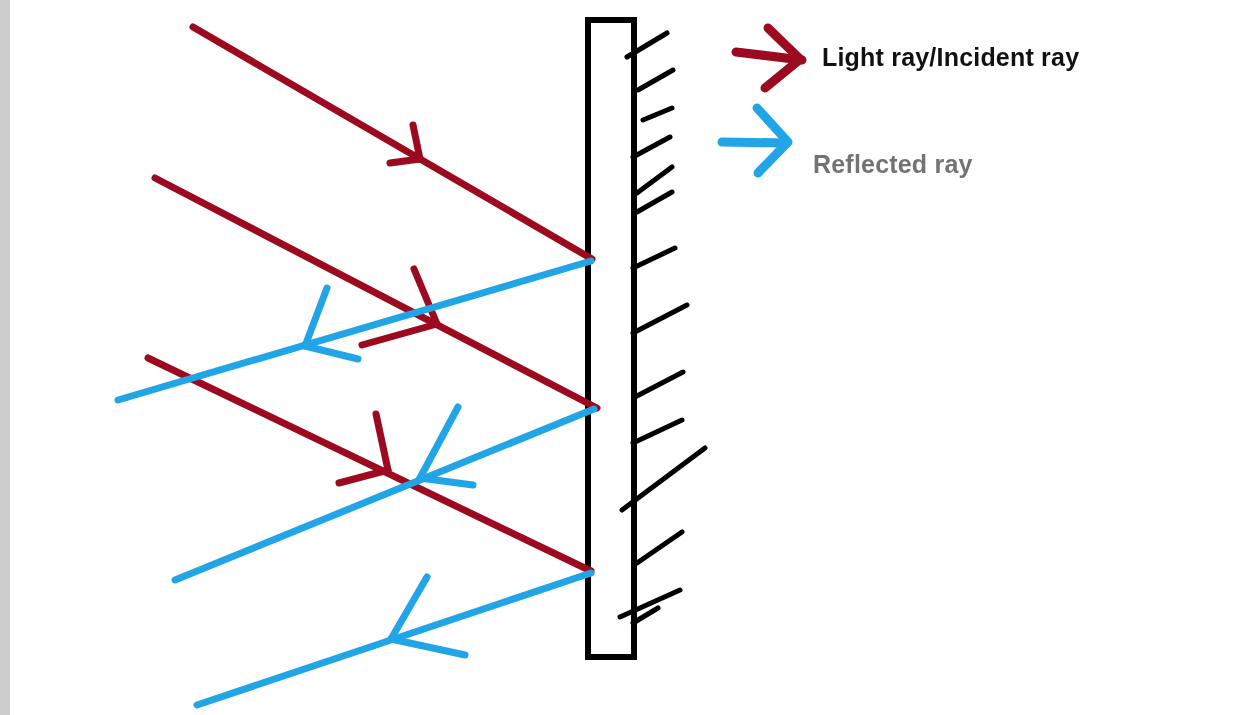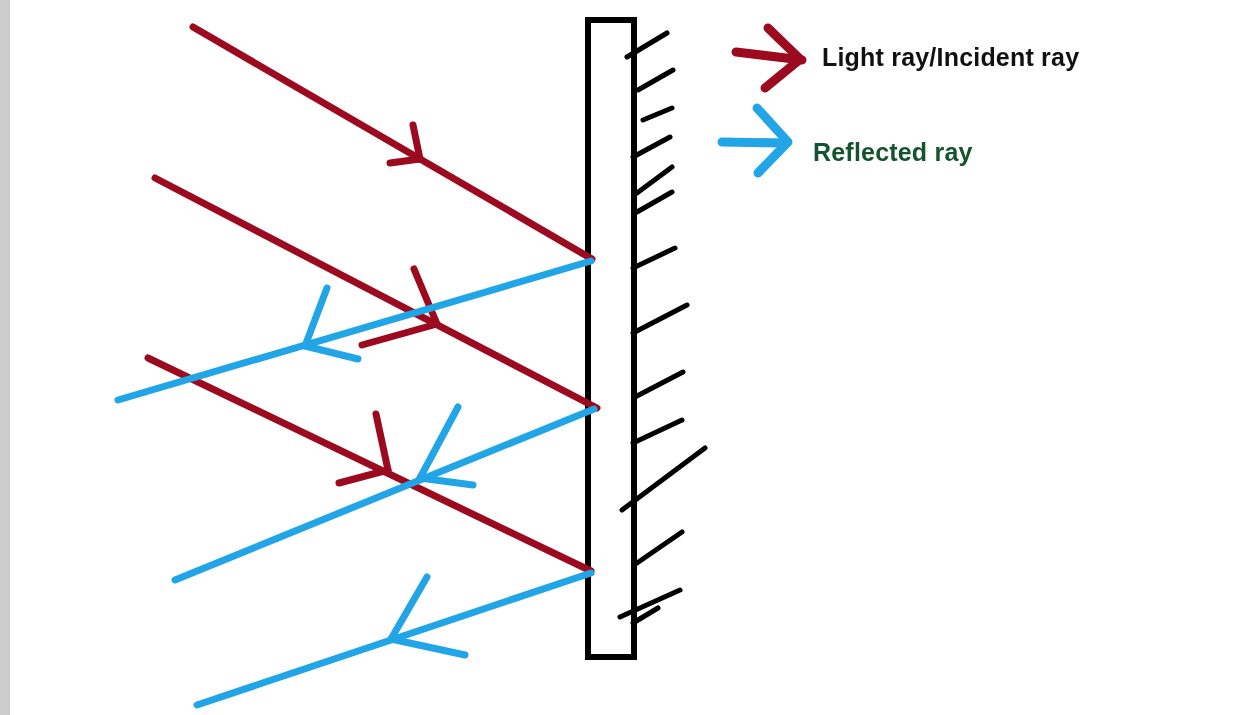--- a/index.html
+++ b/index.html
@@ -80,14 +80,14 @@
       <line x1="736" y1="52" x2="802" y2="60" stroke="#9b0a1e" stroke-width="9" stroke-linecap="round"></line>
       <line x1="768" y1="28" x2="800" y2="59" stroke="#9b0a1e" stroke-width="9" stroke-linecap="round"></line>
       <line x1="765" y1="88" x2="798" y2="61" stroke="#9b0a1e" stroke-width="9" stroke-linecap="round"></line>
       <line x1="722" y1="142" x2="786" y2="143" stroke="#21a5e6" stroke-width="9" stroke-linecap="round"></line>
       <line x1="757" y1="108" x2="788" y2="142" stroke="#21a5e6" stroke-width="9" stroke-linecap="round"></line>
       <line x1="758" y1="173" x2="787" y2="143" stroke="#21a5e6" stroke-width="9" stroke-linecap="round"></line>
     </svg>
 
   <div class="legend-label" id="legend-label-0" style="left: 822px; top: 57px; color: rgb(17, 17, 17);">Light ray/Incident ray</div>
 
-  <div class="legend-label" id="legend-label-1" style="left: 813px; top: 152px; color: #14532d;">Reflected ray</div>
+  <div class="legend-label" id="legend-label-1" style="left: 813px; top: 164px; color: #737373;">Reflected ray</div>
 </div>
 
 </body></html>

